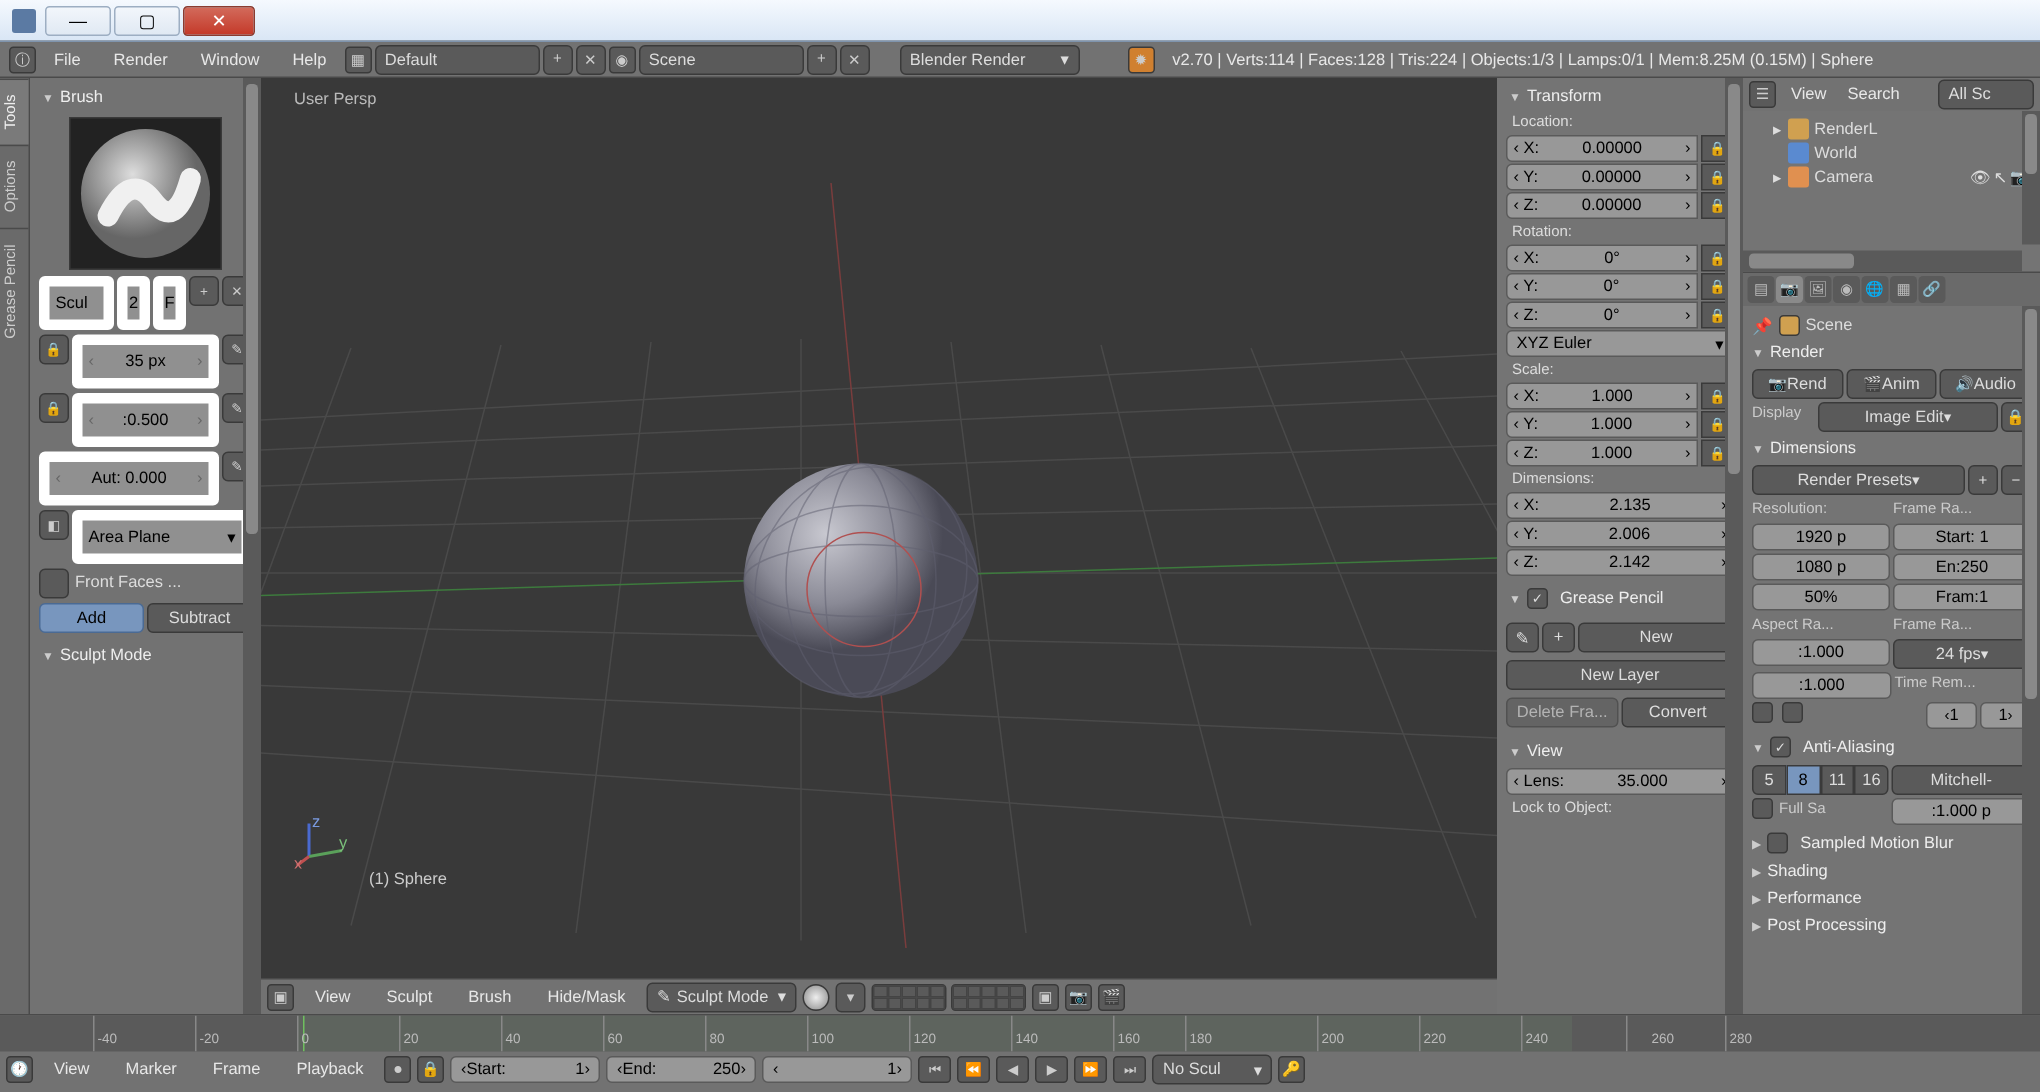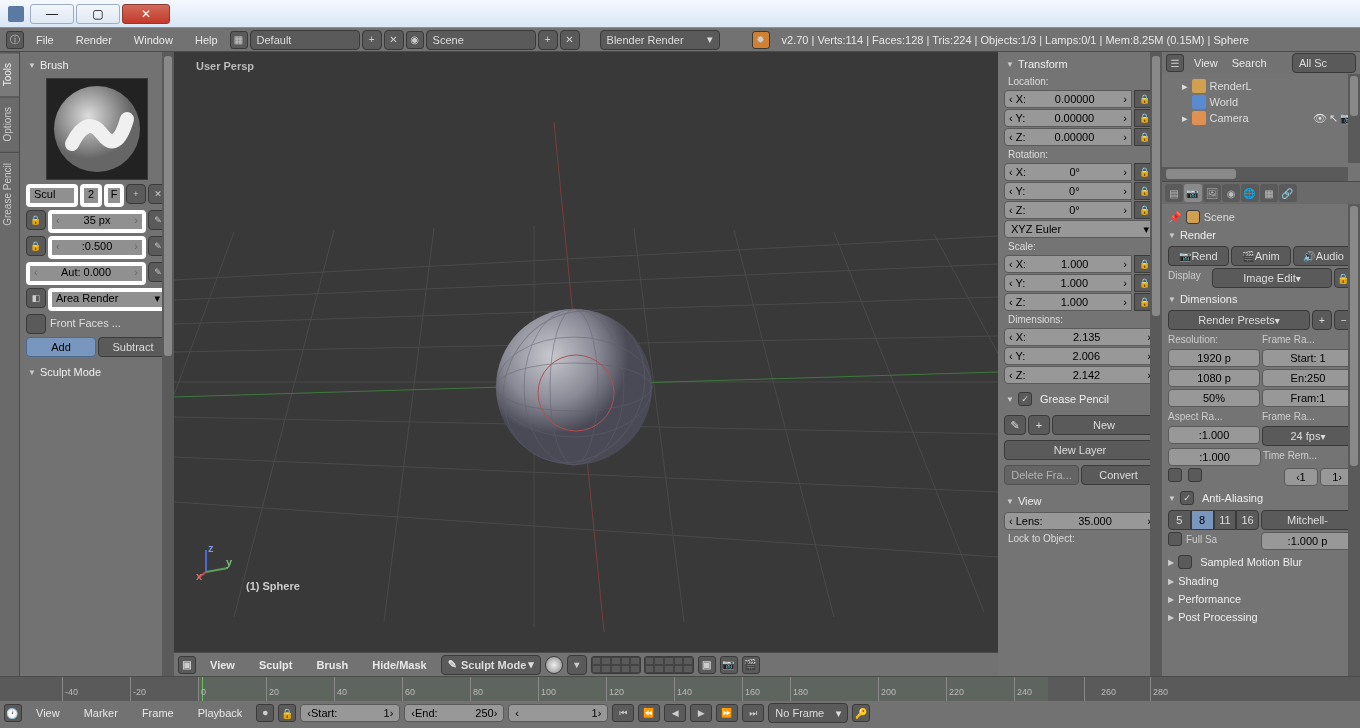--- a/index.html
+++ b/index.html
@@ -32,30 +32,30 @@
 .lp-scroll { position:absolute; right:0; top:0; bottom:0; width:12px; background:#5a5a5a; }
 .lp-thumb { position:absolute; left:2px; right:2px; top:4px; height:300px; background:#898989; border-radius:3px; }
 
 .panel-hdr { color:#eee; font-size:11px; padding:3px 2px; display:flex; align-items:center; gap:4px; }
 .panel-hdr::before { content:"▼"; font-size:8px; color:#ccc; }
 
 .brush-preview { width:102px; height:102px; margin:4px auto; background:#222; display:flex; align-items:center; justify-content:center; border:1px solid #3a3a3a; }
 .brush-preview svg { width:90px; height:90px; }
 
 .row { display:flex; gap:2px; margin:3px 0; }
-.field { flex:1; height:23px; background:#909090; border:4px solid #ffffff; border-radius:4px; color:#000; display:flex; align-items:flex-start; padding:0 4px; }
+.field { flex:1; height:36px; background:#909090; border:7px solid #ffffff; border-radius:4px; color:#000; display:flex; align-items:center; padding:0 4px; }
 .field.num { justify-content:space-between; }
 .field.num::before, .field.num::after { content:"‹"; color:#666; font-size:11px; }
 .field.num::after { content:"›"; }
 .sq { width:20px; height:20px; background:#5a5a5a; border:1px solid #3a3a3a; border-radius:4px; display:flex; align-items:center; justify-content:center; color:#ccc; font-size:9px; }
 .btn { height:20px; background:#5a5a5a; border:1px solid #3a3a3a; border-radius:4px; color:#ddd; display:flex; align-items:center; justify-content:center; padding:0 6px; }
 .btn.blue { background:#7896be; color:#000; border-color:#4a6a94; }
 
 
-.viewport { flex:1; background:#393939; position:relative; overflow:hidden;font-weight:bold; }
+.viewport { flex:1; background:#393939; position:relative; overflow:hidden; }
 .vp-label { position:absolute; top:8px; left:22px; color:#bbb; font-size:11px; }
 .vp-obj { position:absolute; bottom:84px; left:72px; color:#ccc; font-size:11px; }
 .axis-gizmo { position:absolute; bottom:94px; left:22px; }
 .vp-header { position:absolute; bottom:0; left:0; right:0; height:24px; background:#727272; display:flex; align-items:center; padding:0 4px; gap:4px; border-top:1px solid #4a4a4a; }
 
 
 .n-panel { width:164px; background:#747474; overflow:hidden; position:relative; }
 .np-section { padding:2px 6px 6px 6px; }
 .np-hdr { color:#eee; font-size:11px; padding:4px 2px; display:flex; align-items:center; gap:4px; }
 .np-hdr::before { content:"▼"; font-size:8px; color:#ccc; }
@@ -206,21 +206,21 @@
       </div>
       <div class="row">
         <div class="field num">
             <span>Aut: 0.000</span>
           </div>
         <div class="sq">✎</div>
       </div>
       <div class="row">
         <div class="sq">◧</div>
         <div class="field">
-            <span>Area Render</span>
+            <span>Area Plane</span>
             <span style="margin-left:auto">▾</span>
           </div>
       </div>
       <div class="row">
         <div class="sq"></div>
         <div style="color:#ddd;padding:3px 2px">Front Faces ...</div>
       </div>
       <div class="row">
         <div class="btn blue" style="flex:1">
             <span>Add</span>
@@ -727,18 +727,18 @@
         <span style="margin-left:auto">1</span>
         <span> ›</span>
       </div>
     <div class="play-btn">⏮</div>
     <div class="play-btn">⏪</div>
     <div class="play-btn">◀</div>
     <div class="play-btn">▶</div>
     <div class="play-btn">⏩</div>
     <div class="play-btn">⏭</div>
     <div class="hdr-combo" style="width:80px">
-        <span>No Frame</span>
+        <span>No Scul</span>
         <span style="margin-left:auto">▾</span>
       </div>
     <span class="mini-icon">🔑</span>
   </div>
 </div>
 
 </body></html>

